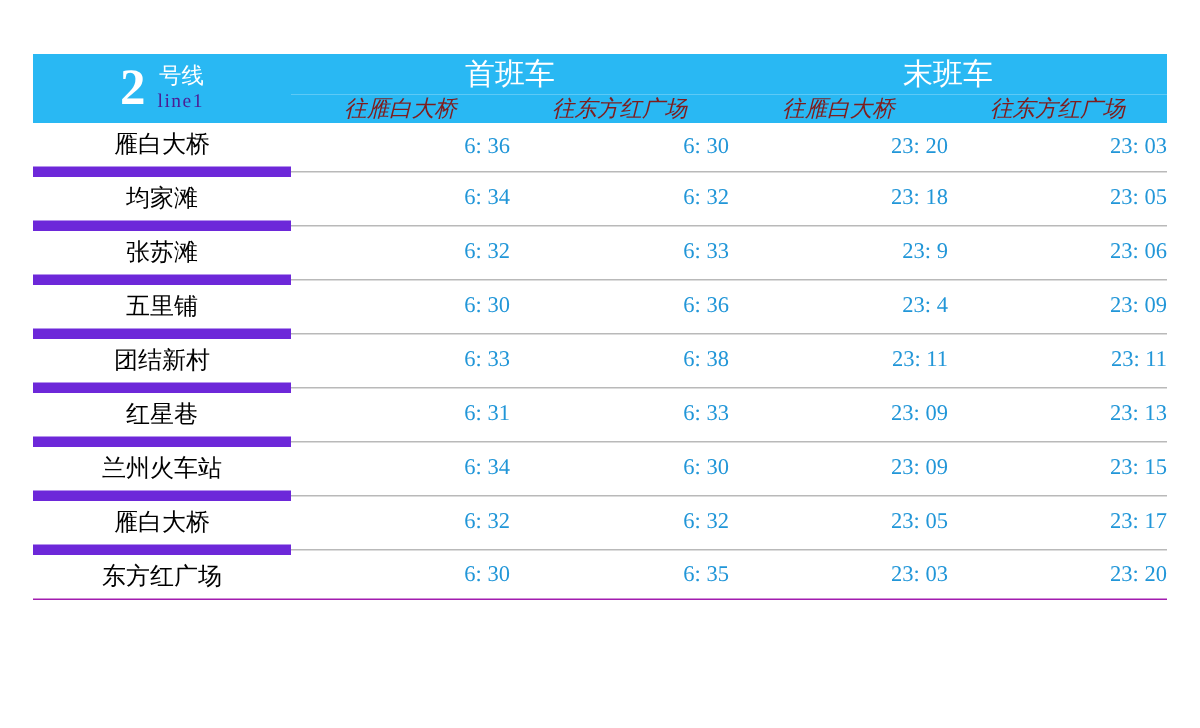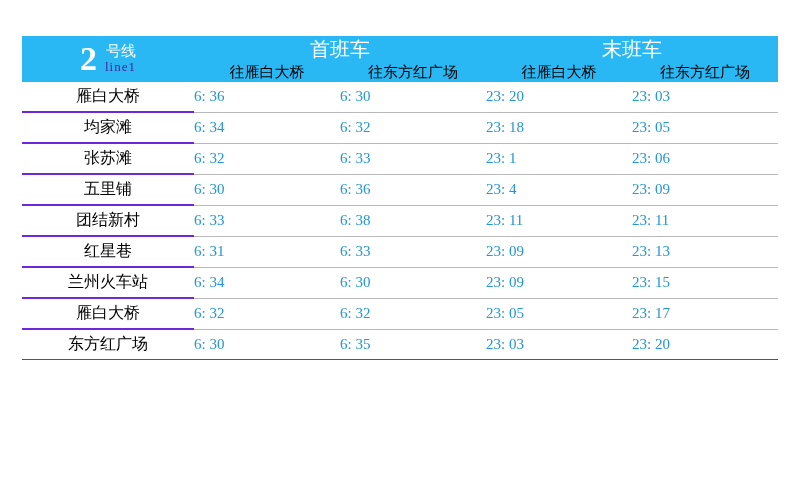--- a/index.html
+++ b/index.html
@@ -88,38 +88,39 @@
     font-family: "Liberation Serif", serif;
     font-size: 20px;
     color: #ffffff;
     padding: 10px 0 4px 0;
     font-weight: normal;
   }
   .dir-cell {
     text-align: center;
     font-family: "Liberation Serif", serif;
     font-size: 15px;
-    color: #000000;
+    color: #7f1d1d;
     padding: 2px 0 10px 0;
     font-weight: normal;
+    font-style: italic;
   }
   
   tbody tr {
     height: 30px;
   }
   td.station {
     text-align: center;
     font-family: "Liberation Serif", serif;
     font-size: 16px;
     color: #000000;
-    border-bottom: 2px solid #6d28d9;
+    border-bottom: 7px solid #6d28d9;
     height: 29px;
   }
   td.time {
-    text-align: left;
+    text-align: right;
     font-family: "Liberation Serif", serif;
     font-size: 15px;
     color: #2196d8;
     border-bottom: 1px solid #b9b9b9;
     height: 29px;
   }
   tbody tr:last-child td {
     border-bottom: 1px solid #a21caf;
   }
   .col-t { width: 146px; }
@@ -165,21 +166,21 @@
           <td class="station">均家滩</td>
           <td class="time col-t">6: 34</td>
           <td class="time col-t">6: 32</td>
           <td class="time col-t">23: 18</td>
           <td class="time col-t">23: 05</td>
         </tr>
         <tr>
           <td class="station">张苏滩</td>
           <td class="time col-t">6: 32</td>
           <td class="time col-t">6: 33</td>
-          <td class="time col-t">23: 1</td>
+          <td class="time col-t">23: 9</td>
           <td class="time col-t">23: 06</td>
         </tr>
         <tr>
           <td class="station">五里铺</td>
           <td class="time col-t">6: 30</td>
           <td class="time col-t">6: 36</td>
           <td class="time col-t">23: 4</td>
           <td class="time col-t">23: 09</td>
         </tr>
         <tr>

